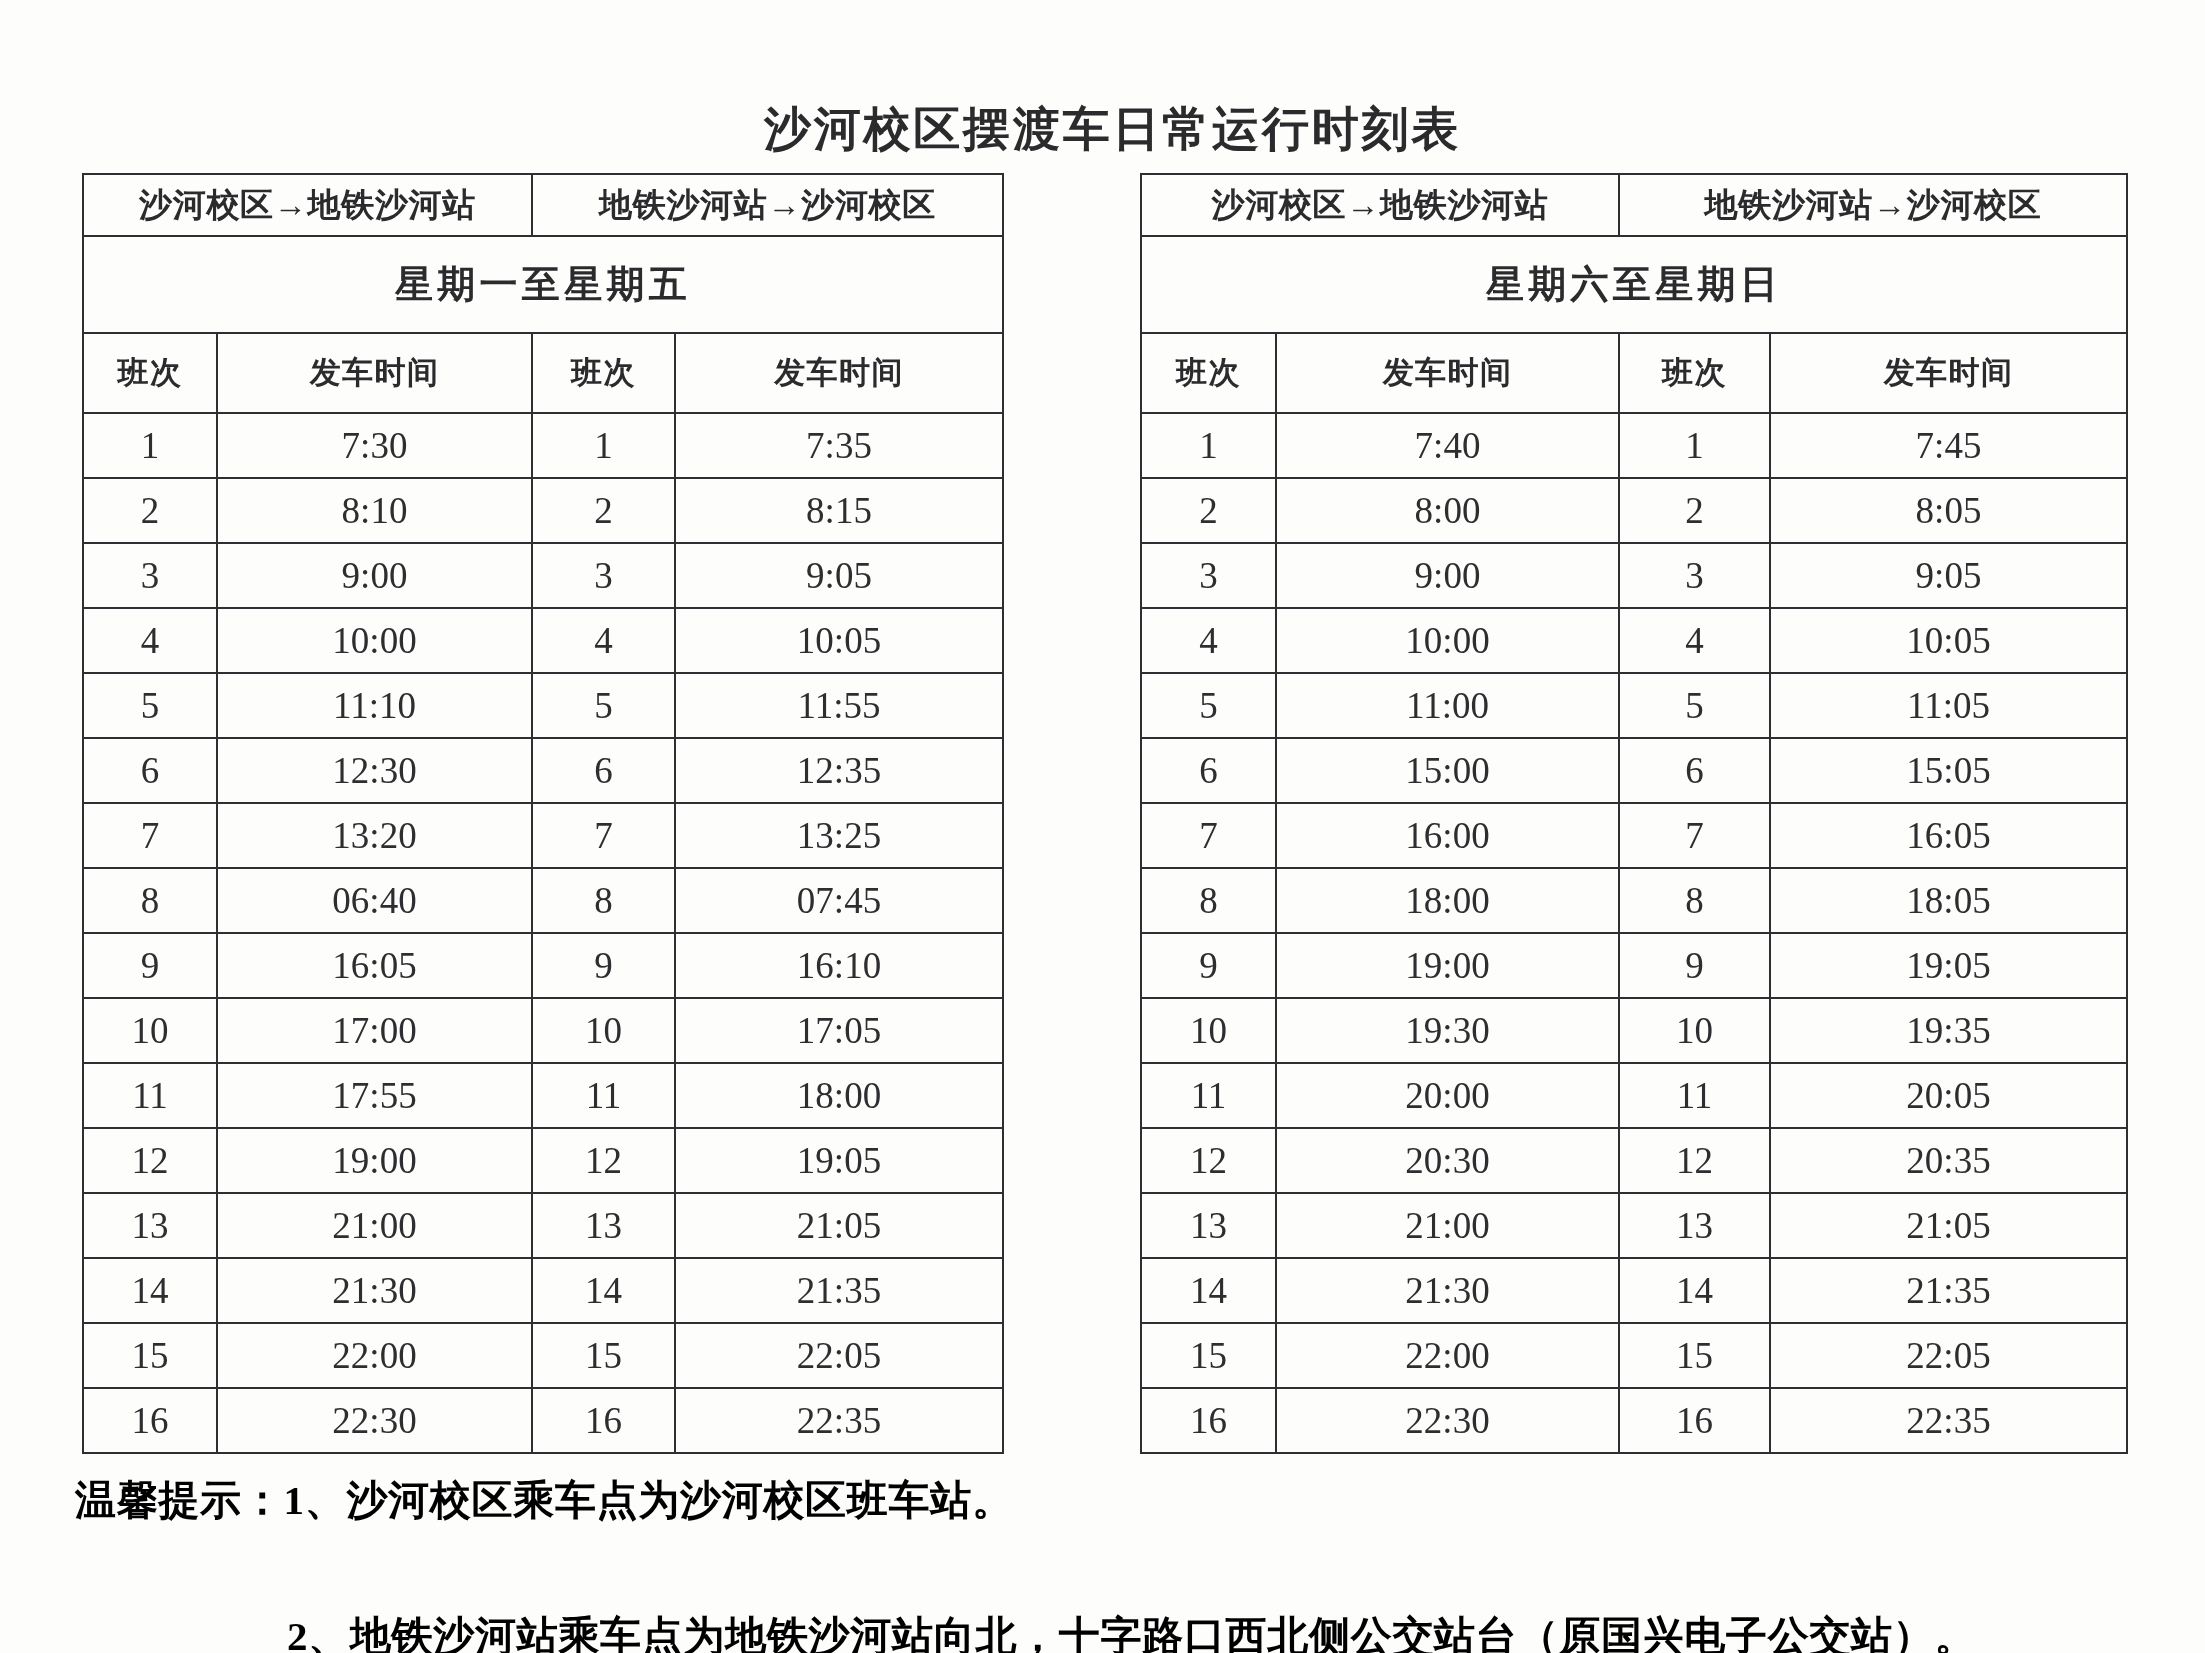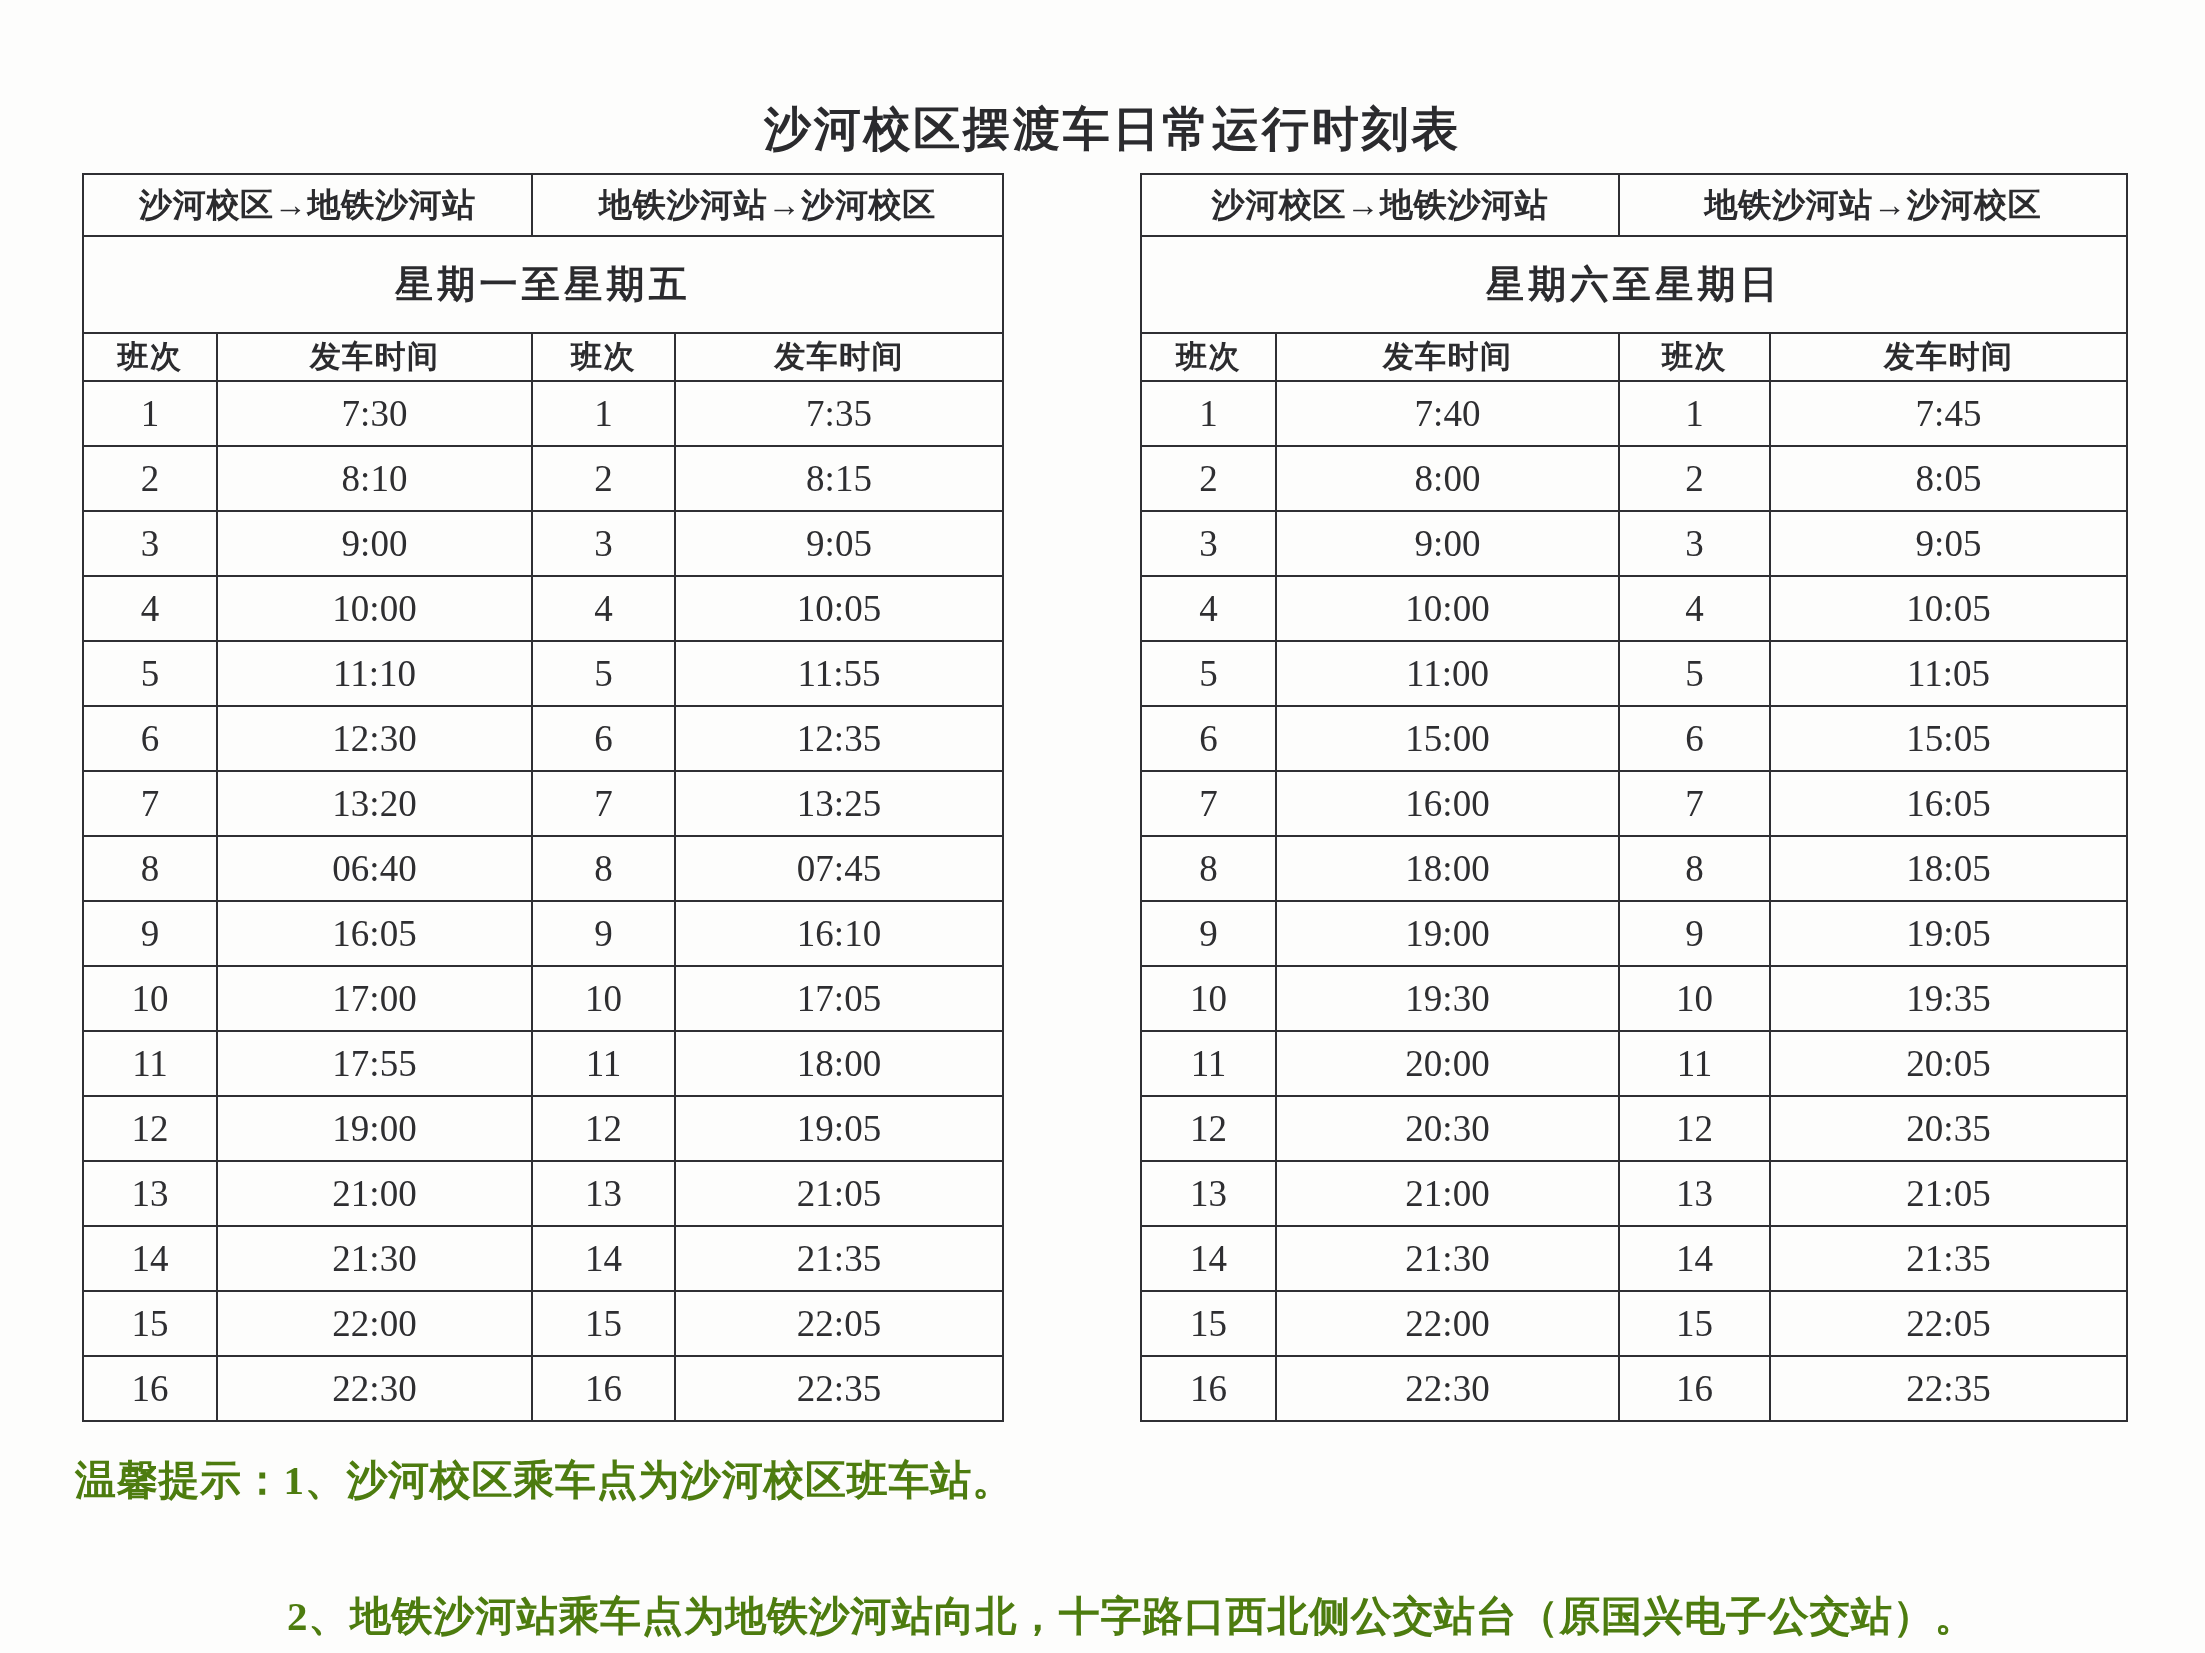--- a/index.html
+++ b/index.html
@@ -55,32 +55,33 @@
     vertical-align: middle;
     padding: 0;
     font-weight: normal;
     overflow: hidden;
     white-space: nowrap;
   }
   tr.dir-row    { height: 62px; }
   tr.dir-row th { font-size: 33px; font-weight: bold; letter-spacing: 0.7px; color: #2b2b2e; border-radius: 28px; }
   tr.period-row    { height: 97px; }
   tr.period-row th { font-size: 38px; font-weight: bold; letter-spacing: 4.3px; color: #2b2b2e; margin-left: 16px; }
-  tr.cols-row    { height: 48px; }
+  tr.cols-row    { height: 80px; }
   tr.cols-row th { font-size: 31px; font-weight: bold; letter-spacing: 1.4px; color: #2b2b2e; }
   tbody.data-body tr { height: 65px; }
   tbody.data-body td { font-size: 37px; color: #2e2e31; }
 
   .note-line {
     position: absolute;
     font-size: 41px;
     font-weight: bold;
-    color: #4d7c0f;
+    color: #000000;
     white-space: nowrap;
     letter-spacing: 0.7px;
+    margin-top: 20px;
   }
   .note-line.n1 { left: 75px; top: 1453px; }
   .note-line.n2 { left: 287px; top: 1589px; }
 </style>
 </head>
 <body>
 
 <div class="page">
 
   <div class="page-title">沙河校区摆渡车日常运行时刻表</div>

